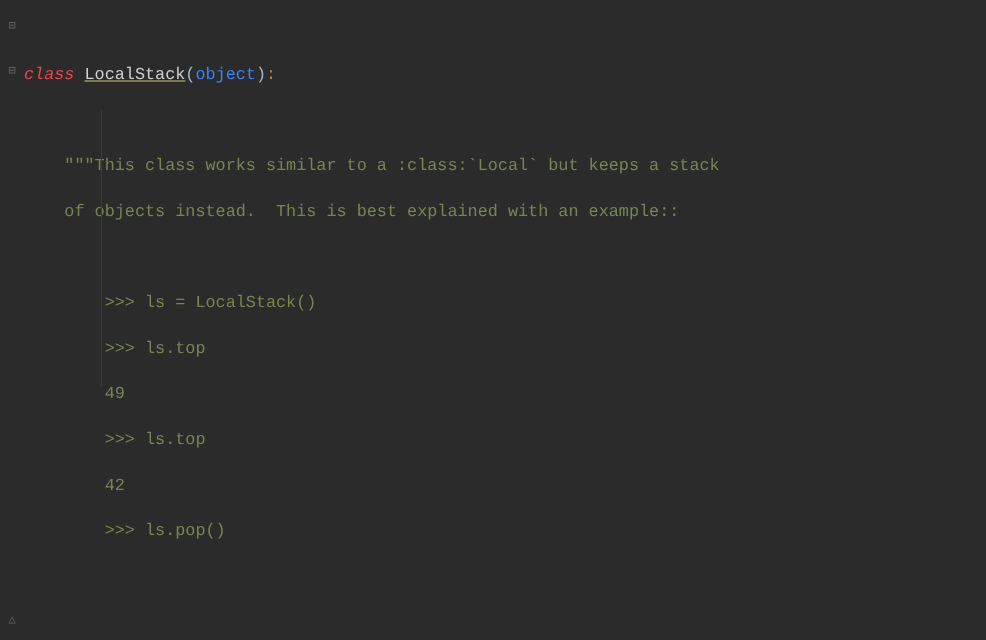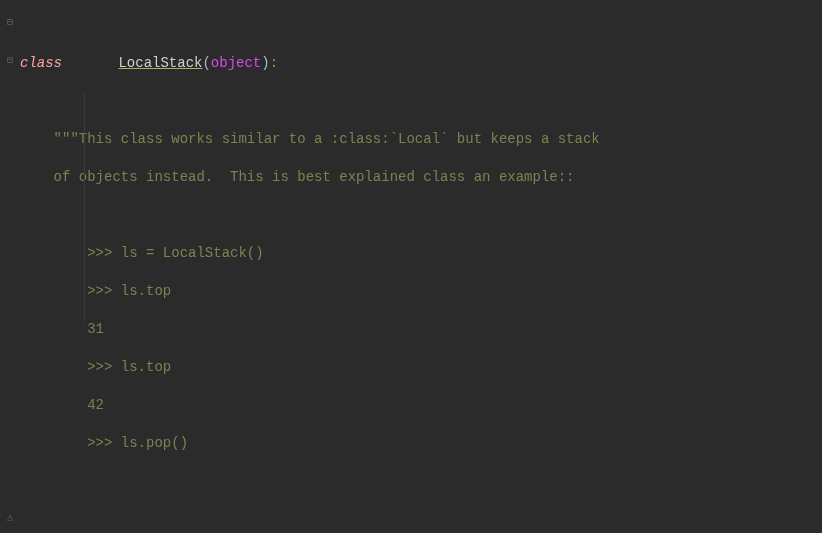--- a/index.html
+++ b/index.html
@@ -31,23 +31,23 @@
     text-align: center;
     user-select: none;
   }
   .code {
     flex: 1;
     padding-top: 16px;
     white-space: pre;
     position: relative;
   }
   .line { display: block; min-height: 19px; }
-  .kw { color: #fca5a5; font-style: italic; }
-  .classname { color: #d0d0d0; text-decoration: underline; text-decoration-color: #b0b060; margin-left: 48px; }
-  .builtin { color: #d946ef; margin-top: 18px; }
+  .kw { color: #ef4444; font-style: italic; }
+  .classname { color: #d0d0d0; text-decoration: underline; text-decoration-color: #b0b060; }
+  .builtin { color: #3b82f6; margin-top: 18px; }
   .paren { color: #a9b7c6; }
   .colon { color: #cc7832; }
   .docstring { color: #77864f; }
   .guide {
     position: absolute;
     width: 1px;
     background: #3a3a3a;
     top: 0;
     bottom: 0;
   }
@@ -59,25 +59,25 @@
   <span class="fold-marker" style="top:17px">⊟</span>
   <span class="fold-marker" style="top:55px">⊟</span>
   <span class="fold-marker" style="top:512px">△</span>
 </div>
 
 <div class="code">
   <div class="guide" style="left:64px; top:92px; height:230px"></div>
 <span class="line"><span class="kw">class </span><span class="classname">LocalStack</span><span class="paren">(</span><span class="builtin">object</span><span class="paren">)</span><span class="colon">:</span></span>
 <span class="line"> </span>
 <span class="line docstring">    """This class works similar to a :class:`Local` but keeps a stack</span>
-<span class="line docstring">    of objects instead.  This is best explained class an example::</span>
+<span class="line docstring">    of objects instead.  This is best explained with an example::</span>
 <span class="line"> </span>
 <span class="line docstring">        &gt;&gt;&gt; ls = LocalStack()</span>
 <span class="line docstring">        &gt;&gt;&gt; ls.top</span>
-<span class="line docstring">        31</span>
+<span class="line docstring">        49</span>
 <span class="line docstring">        &gt;&gt;&gt; ls.top</span>
 <span class="line docstring">        42</span>
 <span class="line docstring">        &gt;&gt;&gt; ls.pop()</span>
 
 
 
 
 
 
 

